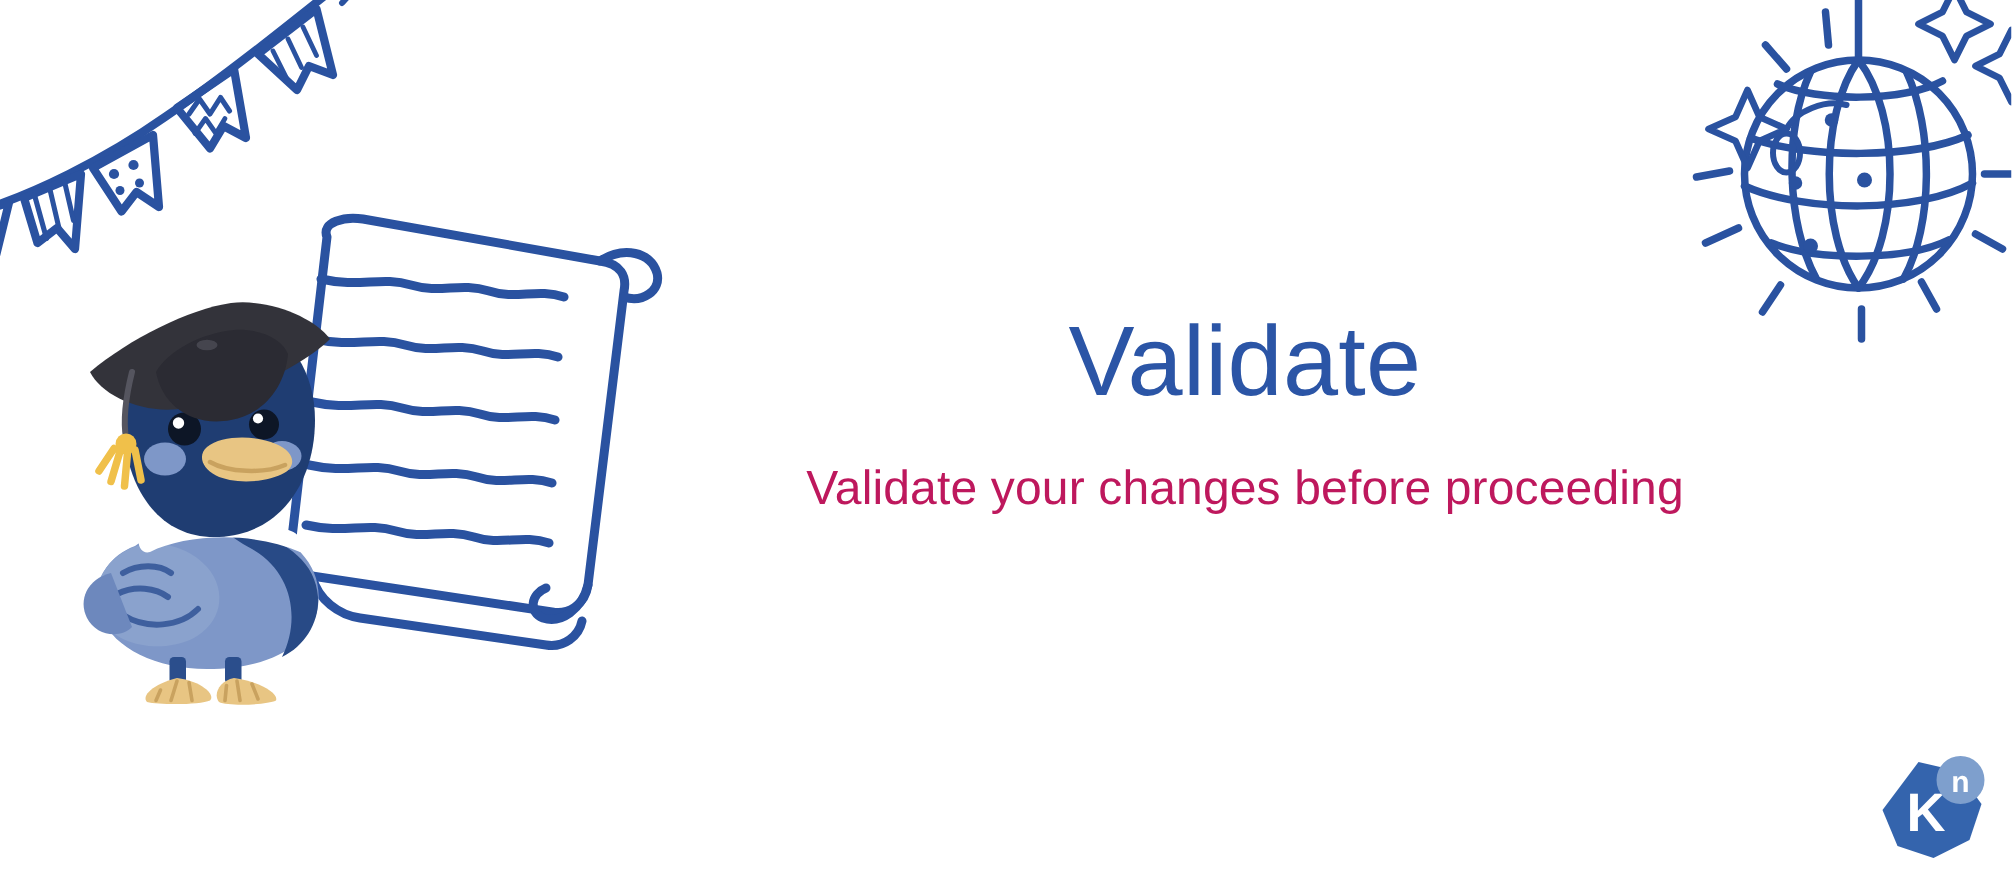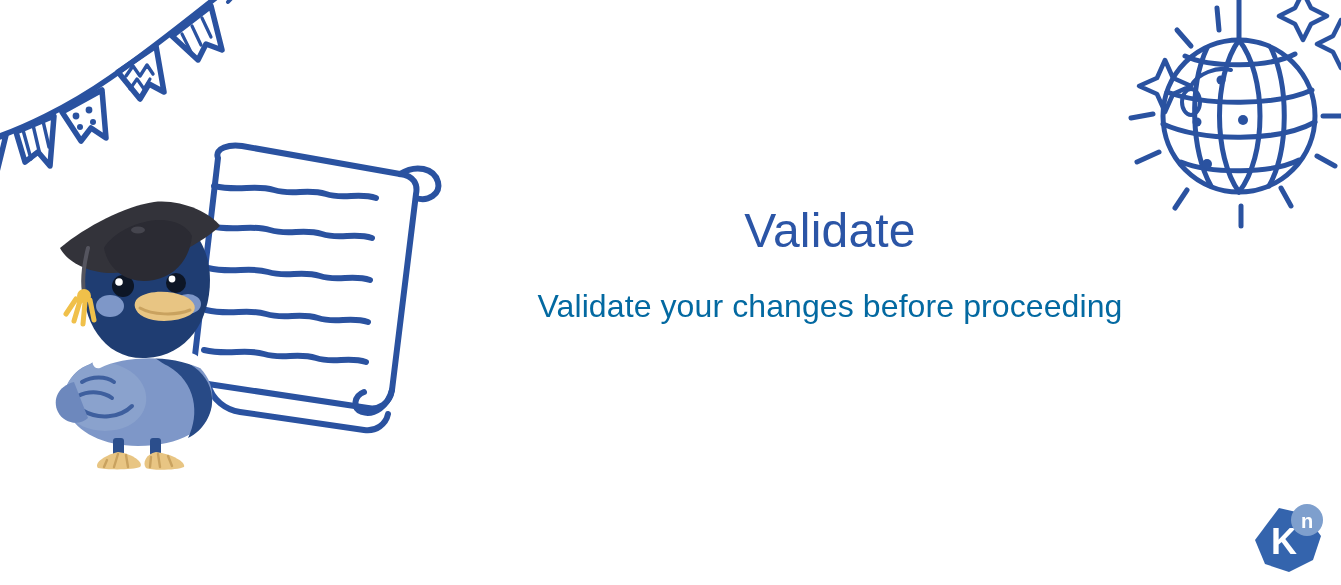--- a/index.html
+++ b/index.html
@@ -55,34 +55,34 @@
 
   
   #text-block {
     position: absolute;
     left: 470px;
     top: 205px;
     width: 720px;
     text-align: center;
   }
   #page-title {
-    font-size: 48px;
+    font-size: 66px;
     line-height: 1.08;
     font-weight: 400;
     letter-spacing: 0.2px;
     margin: 0;
     color: #2b55a6;
     white-space: nowrap;
   }
   #page-subtitle {
     margin: 31px 0 0 0;
     font-size: 32px;
     font-weight: 400;
     letter-spacing: 0.1px;
-    color: #0369a1;
+    color: #be185d;
     white-space: nowrap;
   }
 
   
   #brand-logo {
     position: absolute;
     left: 1249px;
     top: 500px;
     width: 80px;
     height: 78px;

